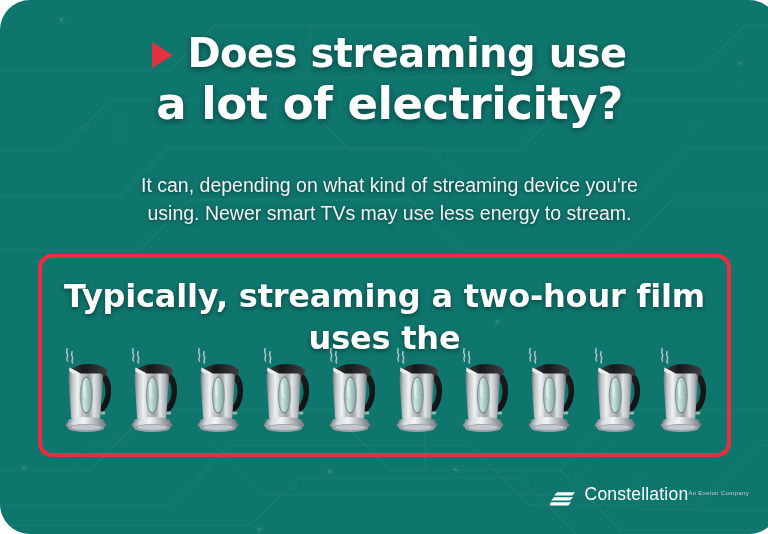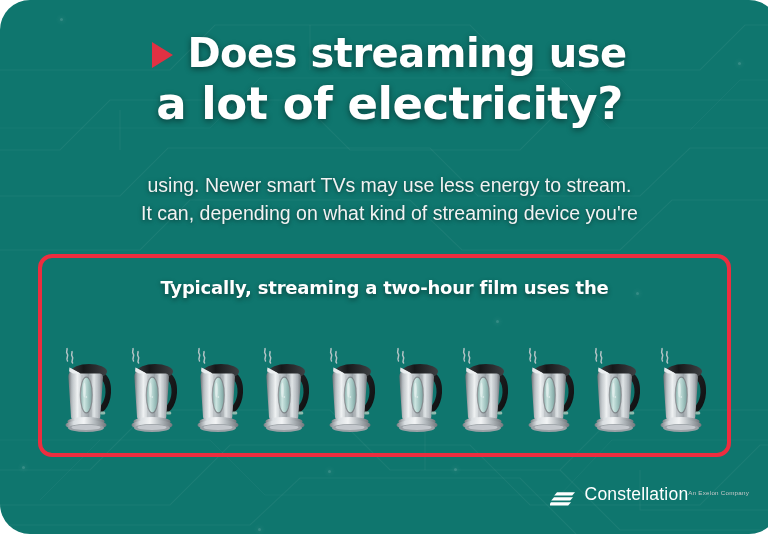--- a/index.html
+++ b/index.html
@@ -46,21 +46,21 @@
   .subtitle span{display:block;}
 
   
   .callout{
     position:absolute;left:38px;top:254px;width:693px;height:203px;
     border:4px solid #ed2d3f;border-radius:14px;
     box-sizing:border-box;
   }
   .callout-text{
     position:absolute;left:20px;right:20px;top:18px;text-align:center;
-    color:#ffffff;font-weight:700;font-size:18px;line-height:1.30;
+    color:#ffffff;font-weight:700;font-size:32px;line-height:1.30;
     letter-spacing:-.2px;
     font-family:"DejaVu Sans","Liberation Sans",sans-serif;
     text-shadow:0 2px 5px rgba(0,0,0,.45);
   }
   .callout-text span{display:block;}
 
   
   .kettle-row{
     position:absolute;left:16px;right:16px;bottom:16px;height:98px;
     display:flex;align-items:flex-end;justify-content:space-between;
@@ -121,22 +121,22 @@
 
   <div class="head">
     <div class="head-line1">
       <span class="play-icon"></span>
       <span class="title">Does streaming use</span>
     </div>
     <span class="title title-2">a lot of electricity?</span>
   </div>
 
   <div class="subtitle">
+    <span>It can, depending on what kind of streaming device you're</span>
     <span>using. Newer smart TVs may use less energy to stream.</span>
-    <span>It can, depending on what kind of streaming device you're</span>
   </div>
 
   <div class="callout">
     <div class="callout-text">
       <span>Typically, streaming a two-hour film uses the</span>
     </div>
 
     <div class="kettle-row">
         <div class="kettle"><svg viewBox="0 0 58 92" width="58" height="92" aria-hidden="true">
             <defs>

